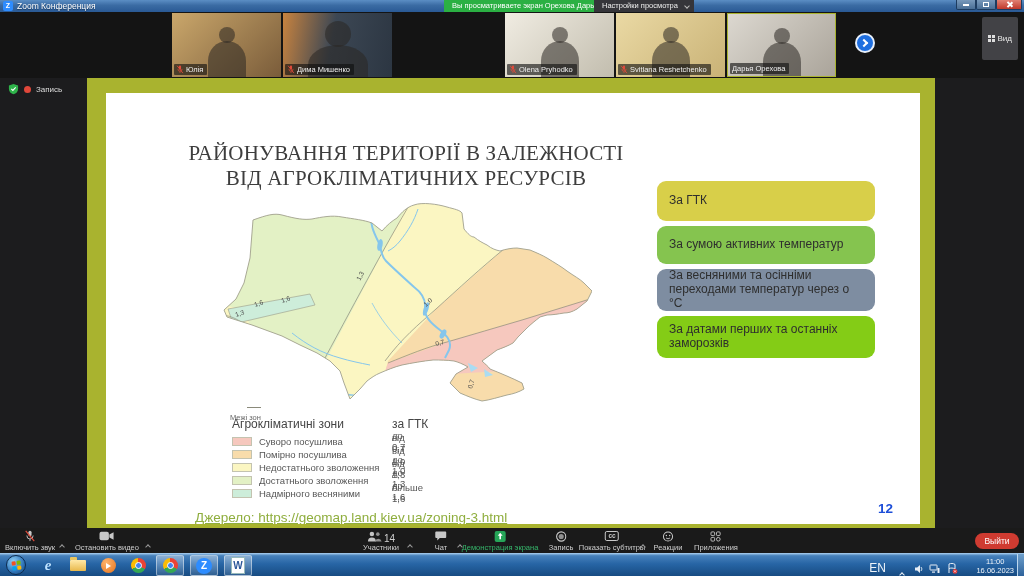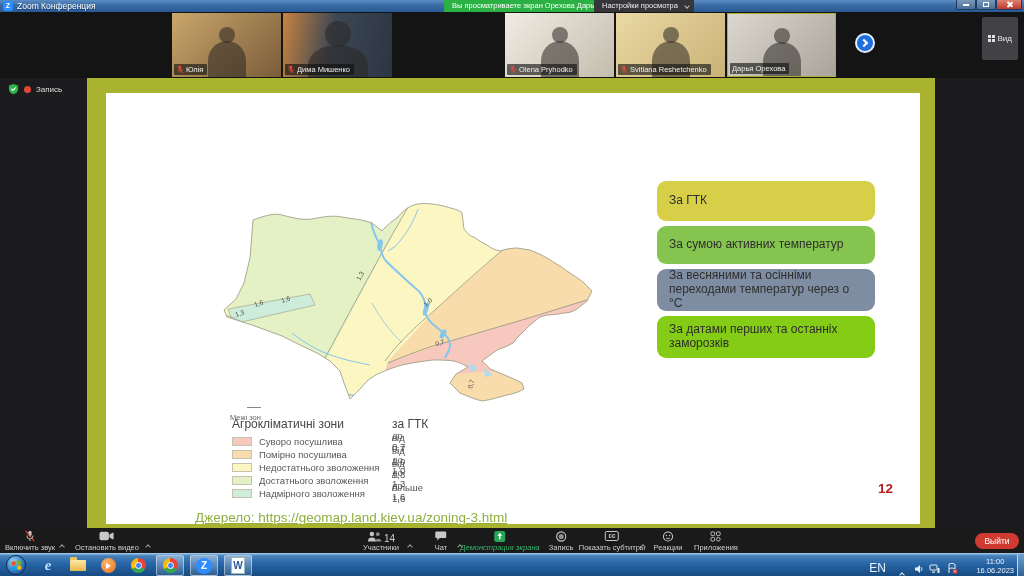--- a/index.html
+++ b/index.html
@@ -79,29 +79,29 @@
   .lg-val { position:absolute; left:160px; font-size:9.5px; color:#565656; }
   .sw0{background:#f6c8be;} .sw1{background:#f8dcab;} .sw2{background:#fbf6c2;} .sw3{background:#e3f1c5;} .sw4{background:#cdedda;}
 
   .btncol { position:absolute; left:551px; top:88px; width:218px; display:flex; flex-direction:column; gap:5px; }
   .zbtn { width:100%; border-radius:9px; display:flex; align-items:center; padding:0 10px 0 12px;
     font-size:12px; line-height:1.15; color:#2e2e2e; }
   .b0{background:#d8cf49;height:40px;} .b1{background:#85c44f;height:38px;} .b2{background:#5cb56c;height:36px;}
   .b3{background:#7fbcab;height:40px;} .b4{background:#7e8da1;height:42px;} .b5{background:#84cc16;height:42px;}
 
   .src-link { position:absolute; left:89px; top:417px; font-size:13.5px; color:#8fae3e; text-decoration:underline; }
-  .page-num { position:absolute; left:772px; top:388px; font-size:13.5px; font-weight:bold; color:#b91c1c; }
+  .page-num { position:absolute; left:772px; top:408px; font-size:13.5px; font-weight:bold; color:#1d4ed8; }
 
   
   .toolbar { position:absolute; left:0; top:528px; width:1024px; height:25px; background:#1a1a1a; }
   .t-item { position:absolute; top:2px; transform:translateX(-50%); display:flex; flex-direction:column;
     align-items:center; cursor:pointer; }
   .t-ico { height:12px; display:flex; align-items:center; justify-content:center; }
   .t-lbl { font-size:7.5px; color:#cfcfcf; margin-top:1px; white-space:nowrap; }
-  .t-lbl.green { color:#35b56a;font-style:italic; }
+  .t-lbl.green { color:#35b56a; }
   .t-chev { position:absolute; top:7px; }
   .t-chev .chev { border-color:#9a9a9a; }
   .count { font-size:10px; color:#cfcfcf; margin-left:2px; position:relative; top:-2px;margin-top:8px; }
   .share-ico { width:11px; height:11px; background:#26a558; border-radius:2px; display:flex; align-items:center; justify-content:center; }
   .cc-ico { width:14px; height:10px; border:1.2px solid #c8c8c8; border-radius:2px; color:#c8c8c8;
     font-size:6.5px; font-weight:bold; text-align:center; line-height:8px; }
   .leave-btn { position:absolute; left:975px; top:5px; width:44px; height:16px; background:#cf3b31;
     border-radius:8px; color:#fff; font-size:8.5px; display:flex; align-items:center; justify-content:center; cursor:pointer; }
 
   
@@ -242,20 +242,24 @@
         <path d="M6 .5 L11 2.2 V6 C11 9 8.8 10.9 6 11.8 C3.2 10.9 1 9 1 6 V2.2 Z" fill="#2eb34a"></path>
         <path d="M3.6 5.8 L5.3 7.5 L8.4 4.2" stroke="#fff" stroke-width="1.2" fill="none"></path>
       </svg>
       <span class="rec-dot"></span>
       <span class="rec-txt">Запись</span>
     </div>
 
     <div class="slide">
       <div class="slide-inner">
 
+        <div class="slide-title">
+          <div>РАЙОНУВАННЯ ТЕРИТОРІЇ В ЗАЛЕЖНОСТІ</div>
+          <div>ВІД АГРОКЛІМАТИЧНИХ РЕСУРСІВ</div>
+        </div>
 
         <div class="map-wrap">
           <svg width="370" height="200" viewBox="0 0 370 200">
             <defs>
               <clipPath id="ua">
                 <path d="M31,17 C45,12 52,10 60,12 C75,16 82,17 90,16 C100,14 110,12 120,14 C132,16 142,17 150,20 L160,28 C165,22 170,18 175,15 C180,9 185,4 192,2 C200,-1 215,1 225,4 C232,6 238,7 240,10 L242,26 C246,31 249,34 252,34 C257,38 261,40 265,42 C270,46 274,47 278,48 C284,46 290,45 295,45 L308,47 C315,50 320,52 325,55 C333,60 340,64 345,68 C352,73 358,76 362,80 L370,88 L365,98 L355,106 C350,109 346,110 342,110 C336,111 330,112 325,112 L318,114 C313,118 309,121 305,125 C302,128 299,131 296,134 L291,140 C286,143 280,145 275,147 L260,158 C263,161 266,163 268,166 C278,170 290,175 300,180 L302,186 C297,189 291,191 285,192 C277,194 268,197 260,198 C252,196 245,193 238,190 L228,180 L234,171 L246,164 C241,161 236,159 232,158 C225,157 218,157 211,157 C201,158 190,160 180,162 C172,164 165,167 158,170 C153,172 149,175 145,178 L138,186 L128,196 L122,180 L118,168 L108,158 L95,150 L78,142 L60,133 L30,122 L5,114 L2,107 L14,96 L22,80 L28,55 Z"></path>
               </clipPath>
             </defs>
             <g clip-path="url(#ua)">
               <rect x="-10" y="-10" width="400" height="220" fill="#fbf6c2"></rect>
@@ -317,21 +321,21 @@
             <span class="lg-lbl">Недостатнього зволоження</span>
             <span class="lg-val">від 1,0 до 1,3</span>
           </div>
           <div class="lg-row" style="top:71px">
             <span class="lg-sw sw3"></span>
             <span class="lg-lbl">Достатнього зволоження</span>
             <span class="lg-val">від 1,3 до 1,6</span>
           </div>
           <div class="lg-row" style="top:84px">
             <span class="lg-sw sw4"></span>
-            <span class="lg-lbl">Надмірного зволоження</span>
+            <span class="lg-lbl">Надмірного весняними</span>
             <span class="lg-val">більше 1,6</span>
           </div>
         </div>
 
         <div class="btncol">
           <div class="zbtn b0">За ГТК</div>
           <div class="zbtn b1">За сумою активних температур</div>
           <div class="zbtn b4">За весняними та осінніми переходами температур через о °С</div>
           <div class="zbtn b5">За датами перших та останніх заморозків</div>
         </div>

